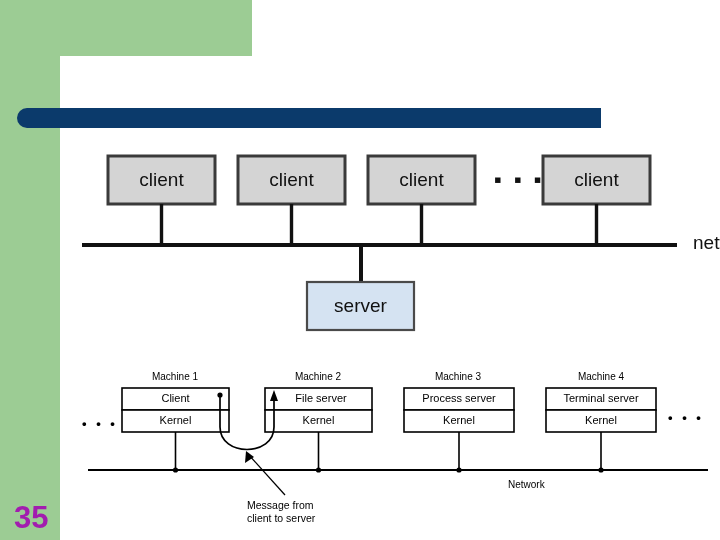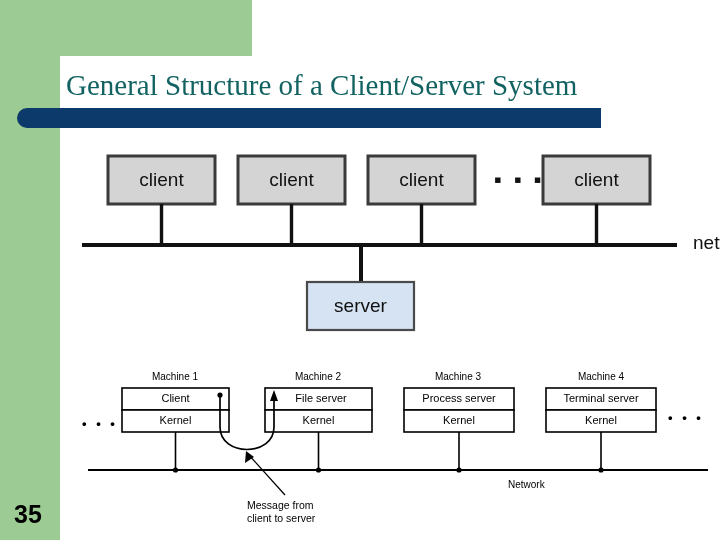--- a/index.html
+++ b/index.html
@@ -74,23 +74,23 @@
     white-space: nowrap;
     letter-spacing: 0px;
   }
 
   
   .page-number {
     position: absolute;
     left: 14px;
     top: 500px;
     font-family: "Liberation Sans", sans-serif;
-    font-size: 25px;
+    font-size: 31px;
     font-weight: bold;
-    color: #000000;
+    color: #a21caf;
   }
 
   
   .diagram-top, .diagram-bottom {
     position: absolute;
   }
   .diagram-top  { left: 70px; top: 145px; width: 650px; height: 200px; }
   .diagram-bottom { left: 60px; top: 365px; width: 660px; height: 175px; }
 
   svg { display: block; overflow: visible; }
@@ -160,21 +160,20 @@
 <body>
 
 <div id="slide">
 
   <div class="green-sidebar"></div>
   <div class="green-block"></div>
   <div class="white-panel"></div>
   <div class="navy-bar"></div>
   <div class="navy-bar-sq"></div>
 
-  <div class="slide-title">General Structure of a Client/Server System</div>
 
   <div class="page-number">35</div>
 
   <div class="diagram-top">
     <svg width="650" height="200" viewBox="0 0 650 200" xmlns="http://www.w3.org/2000/svg">
 
       <g>
         <rect x="38" y="11" width="107" height="48" fill="#d4d4d4" stroke="#3a3a3a" stroke-width="3"></rect>
         <text class="client-label" x="91.5" y="36">client</text>
         <line x1="91.5" y1="59" x2="91.5" y2="100" stroke="#111111" stroke-width="3.4"></line>

